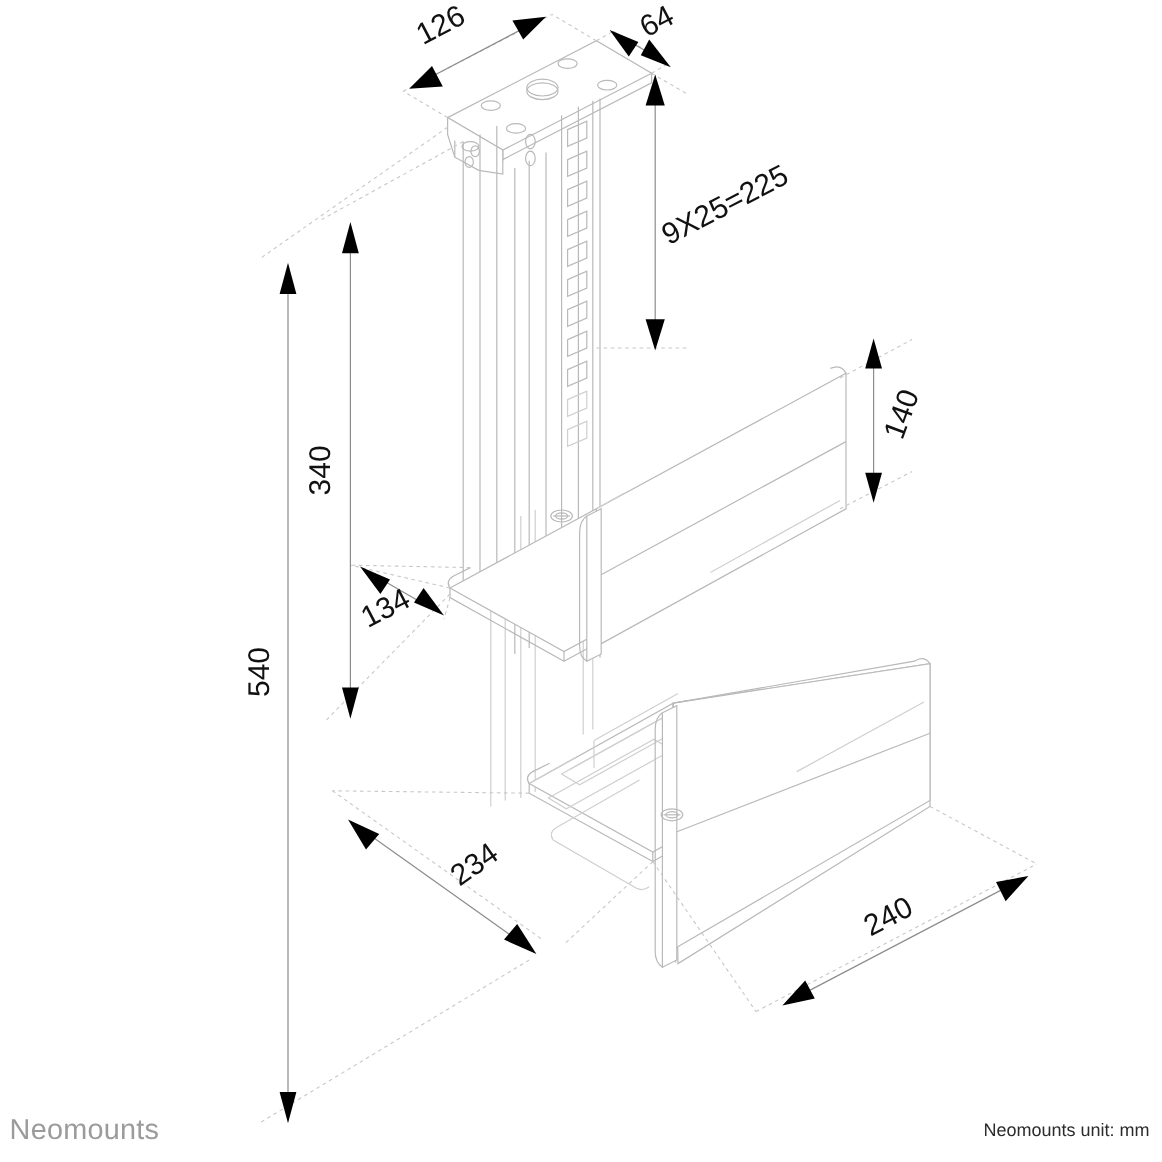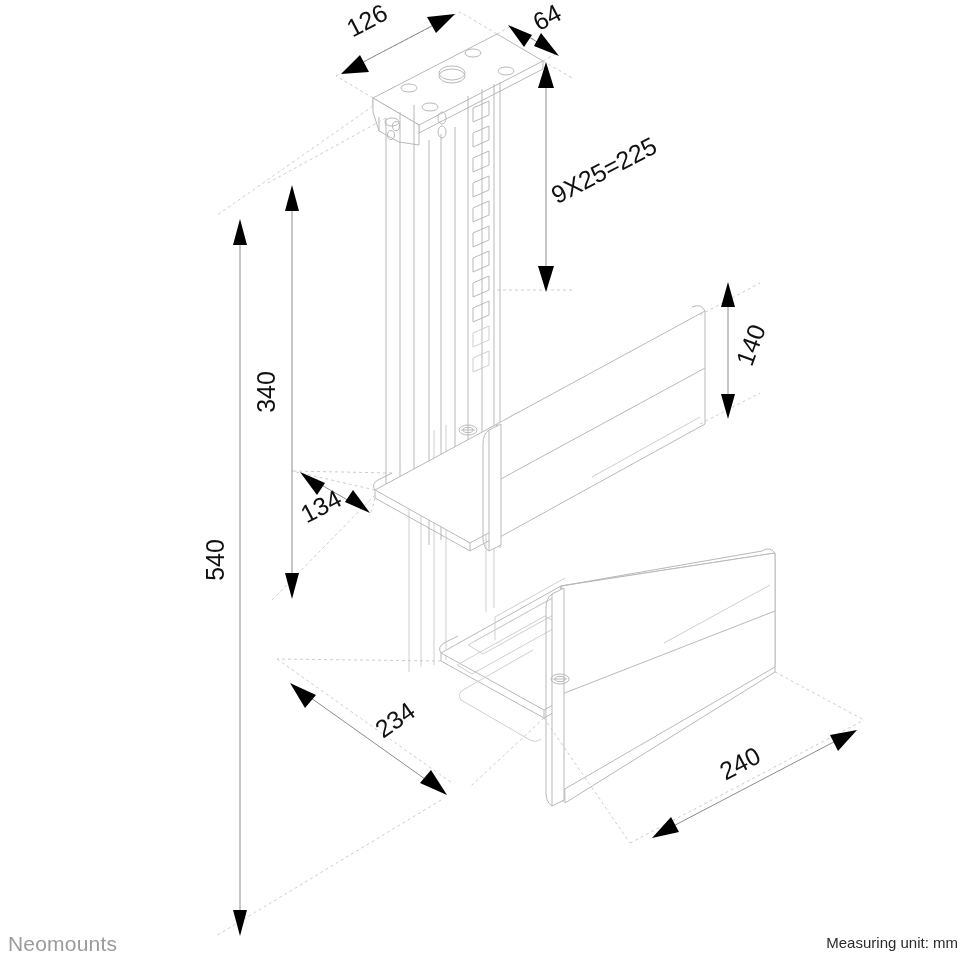--- a/index.html
+++ b/index.html
@@ -24,21 +24,21 @@
   svg#drawing {
     display: block;
     width: 968px;
     height: 968px;
   }
   .brand {
     position: absolute;
     left: 8px;
     bottom: 14px;
     font-family: "Liberation Sans", sans-serif;
-    font-size: 21px;
+    font-size: 24px;
     letter-spacing: 0.2px;
     color: #9b9b9b;
     line-height: 1;
     user-select: none;
   }
   .unit-note {
     position: absolute;
     right: 10px;
     bottom: 18px;
     font-family: "Liberation Sans", sans-serif;
@@ -294,15 +294,15 @@
   <g>
     <line class="dimline" x1="660" y1="833" x2="849" y2="734"></line>
     <polygon class="arrow" points="652,838 679,832 671,817"></polygon>
     <polygon class="arrow" points="857,730 830,735 838,751"></polygon>
     <text class="dimtext" x="744" y="771" transform="rotate(-27.5 744 771)" text-anchor="middle">240</text>
   </g>
 
 </svg>
 
 <div class="brand">Neomounts</div>
-<div class="unit-note">Measuring unit: mm</div>
+<div class="unit-note">Neomounts unit: mm</div>
 
 </div>
 
 </body></html>

